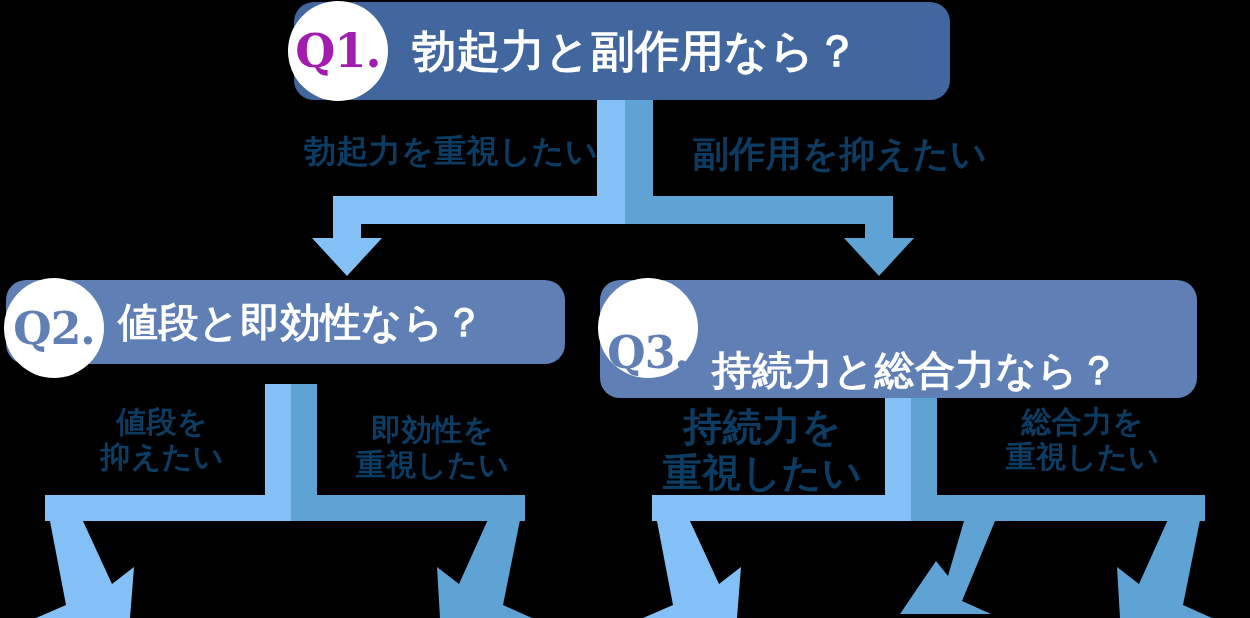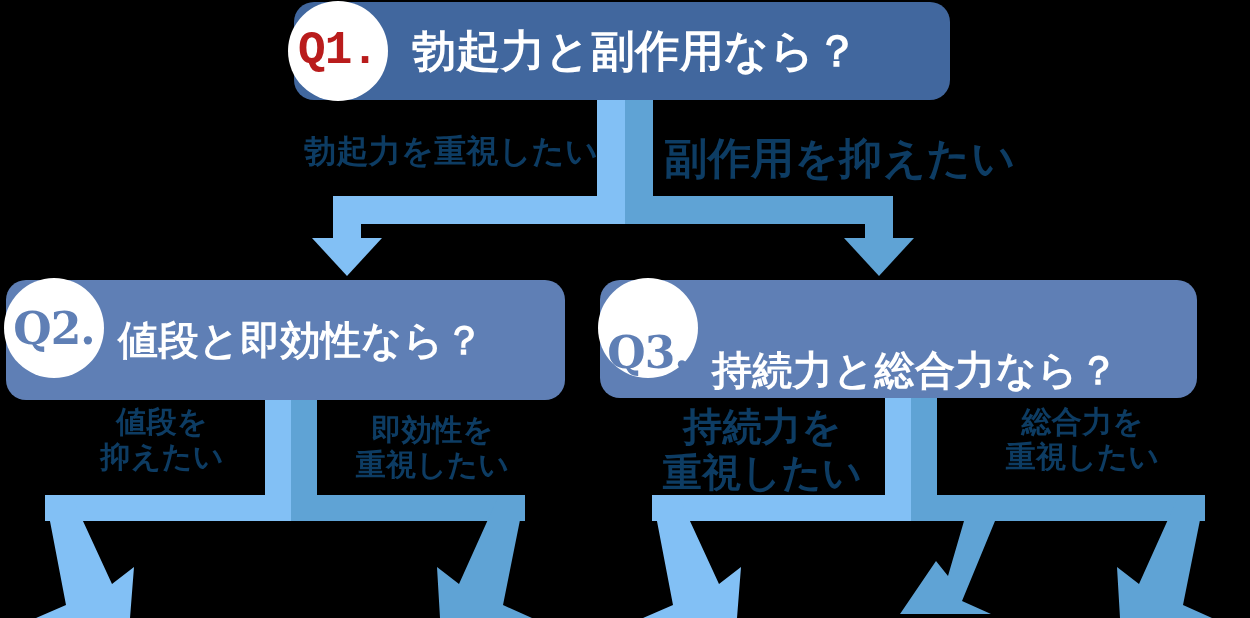--- a/index.html
+++ b/index.html
@@ -31,21 +31,21 @@
     position: absolute;
     border-radius: 50%;
     background: #FFFFFF;
     display: flex;
     align-items: center;
     justify-content: center;
     font-weight: bold;
     letter-spacing: -0.02em;
     font-family: "DejaVu Serif", "Liberation Serif", serif;
   }
-  .qbadge.level1 { color: #b91c1c; font-family: Liberation Mono, monospace; }
+  .qbadge.level1 { color: #a21caf; }
   .qbadge.level2 { color: #5F7FB5; }
 
   .qtitle {
     color: #FFFFFF;
     font-weight: bold;
     white-space: nowrap;
     letter-spacing: 0.01em;
   }
 
   
@@ -122,23 +122,23 @@
 
   <div class="qbox level1" style="left:294px; top:2px; width:656px; height:98px; padding-left:118px;">
     <span class="qtitle" style="font-size:44px;">勃起力と副作用なら？</span>
   </div>
   <div class="qbadge level1" style="left:288px; top:1px; width:100px; height:100px; font-size:46px;">
     <span>Q1.</span>
   </div>
 
   <div class="blabel" style="left:218px; top:133px; width:380px; font-size:32px; text-align:right;">勃起力を重視したい</div>
 
-  <div class="blabel" style="left:660px; top:133px; width:360px; font-size:43px; text-align:center;">副作用を抑えたい</div>
+  <div class="blabel" style="left:660px; top:133px; width:360px; font-size:36px; text-align:center;">副作用を抑えたい</div>
 
-  <div class="qbox level2" style="left:6px; top:280px; width:559px; height:120px; padding-left:112px;text-align:center;">
+  <div class="qbox level2" style="left:6px; top:280px; width:559px; height:84px; padding-left:112px;text-align:center;">
     <span class="qtitle" style="font-size:40px;">値段と即効性なら？</span>
   </div>
   <div class="qbadge level2" style="left:4px; top:278px; width:100px; height:100px; font-size:44px;">
     <span>Q2.</span>
   </div>
 
   <div class="qbox level2" style="left:600px; top:280px; width:597px; height:118px; padding-left:112px;align-items:flex-end;">
     <span class="qtitle" style="font-size:40px;">持続力と総合力なら？</span>
   </div>
   <div class="qbadge level2" style="left:598px; top:278px; width:100px; height:100px; font-size:44px;align-items:flex-end;">

